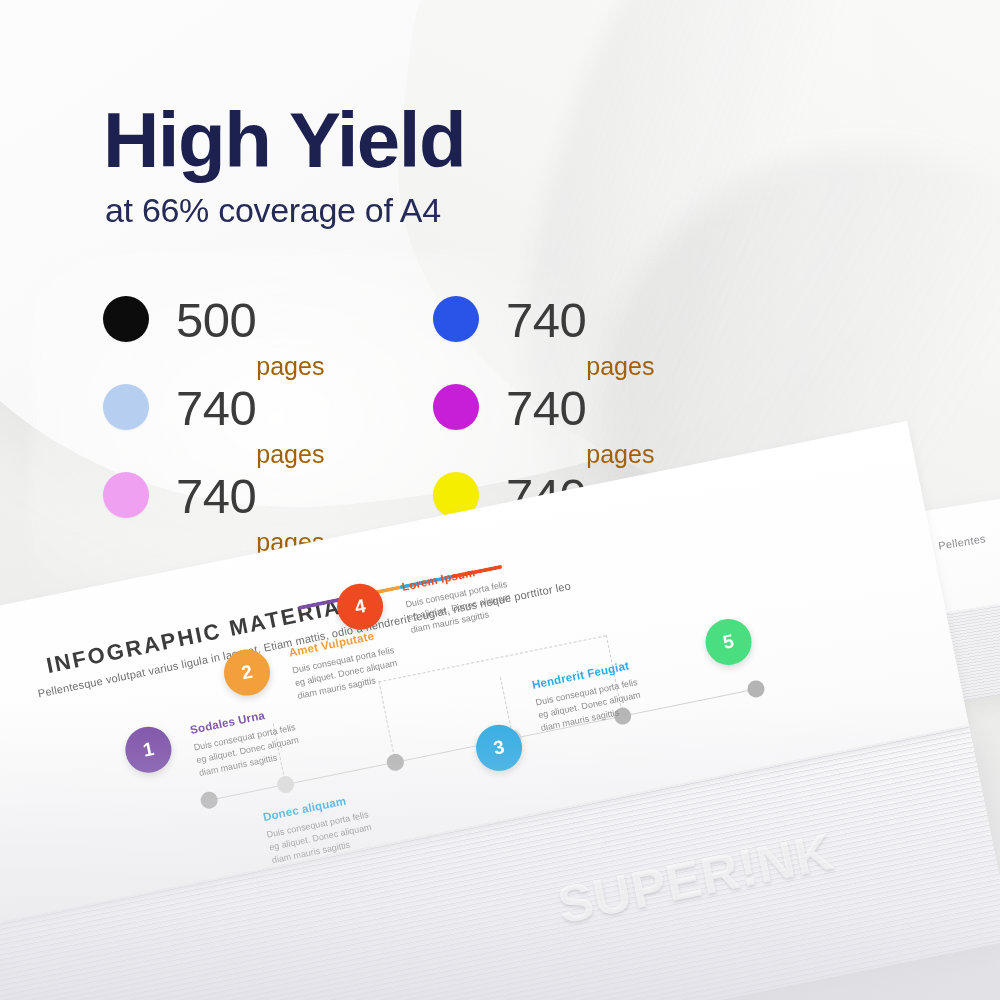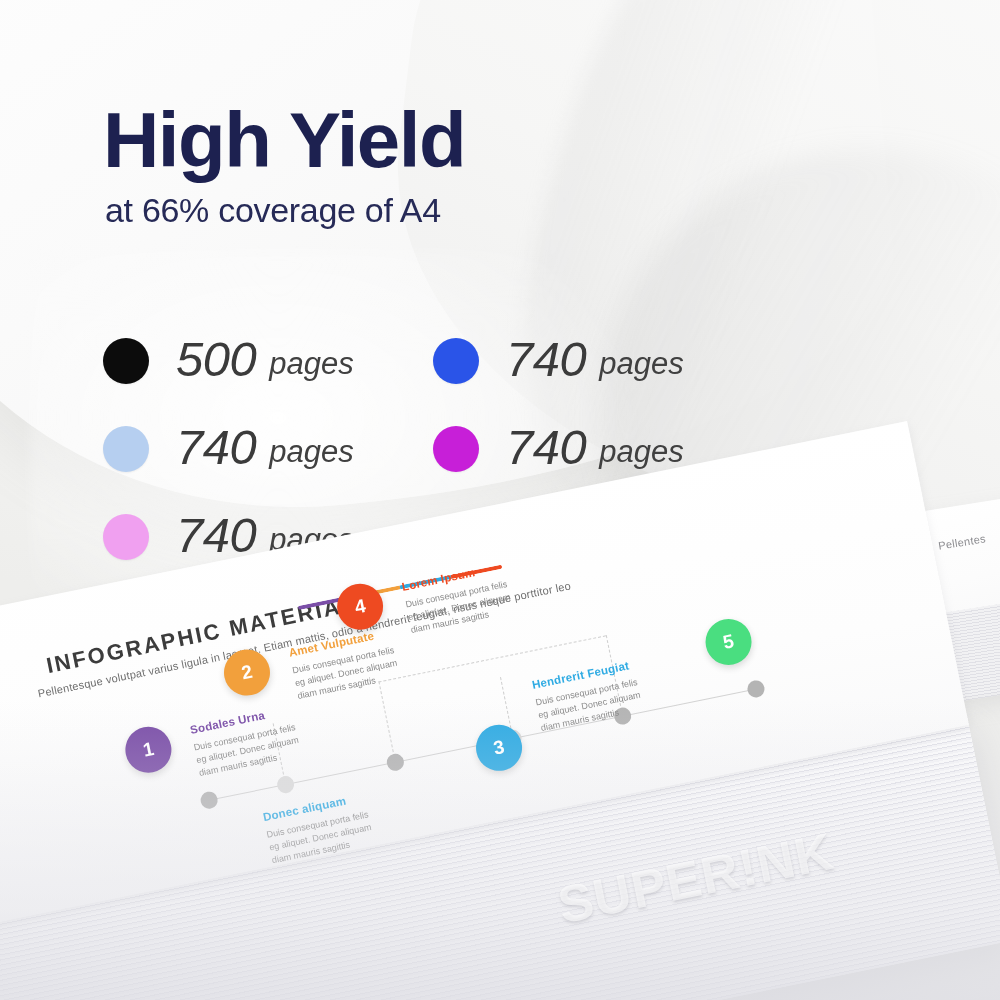--- a/index.html
+++ b/index.html
@@ -100,43 +100,41 @@
     position: absolute;
     left: 103px;
     top: 296px;
     width: 640px;
     display: grid;
     grid-template-columns: 330px 330px;
     grid-auto-rows: 88px;
   }
   .yield-item {
     display: flex;
-    align-items: flex-end;
-    font-style: italic;
+    align-items: flex-start;
   }
   .swatch {
     width: 46px;
     height: 46px;
     border-radius: 50%;
     flex: 0 0 46px;
     box-shadow: 0 1px 2px rgba(0,0,0,0.06);
   }
   .yield-count {
     font-size: 49px;
     font-weight: 400;
     color: #3b3b3b;
     margin-left: 27px;
     letter-spacing: -0.5px;
     line-height: 1;
   }
   .yield-unit {
-    font-size: 31px;
+    font-size: 25px;
     font-weight: 400;
-    color: #404040;
-    margin-left: 13px;
+    color: #a16207;
     align-self: flex-end;
     padding-bottom: 5px;
     line-height: 1;
   }
 
   
   .back-stack {
     position: absolute;
     left: 820px; top: 505px;
     width: 300px; height: 190px;

